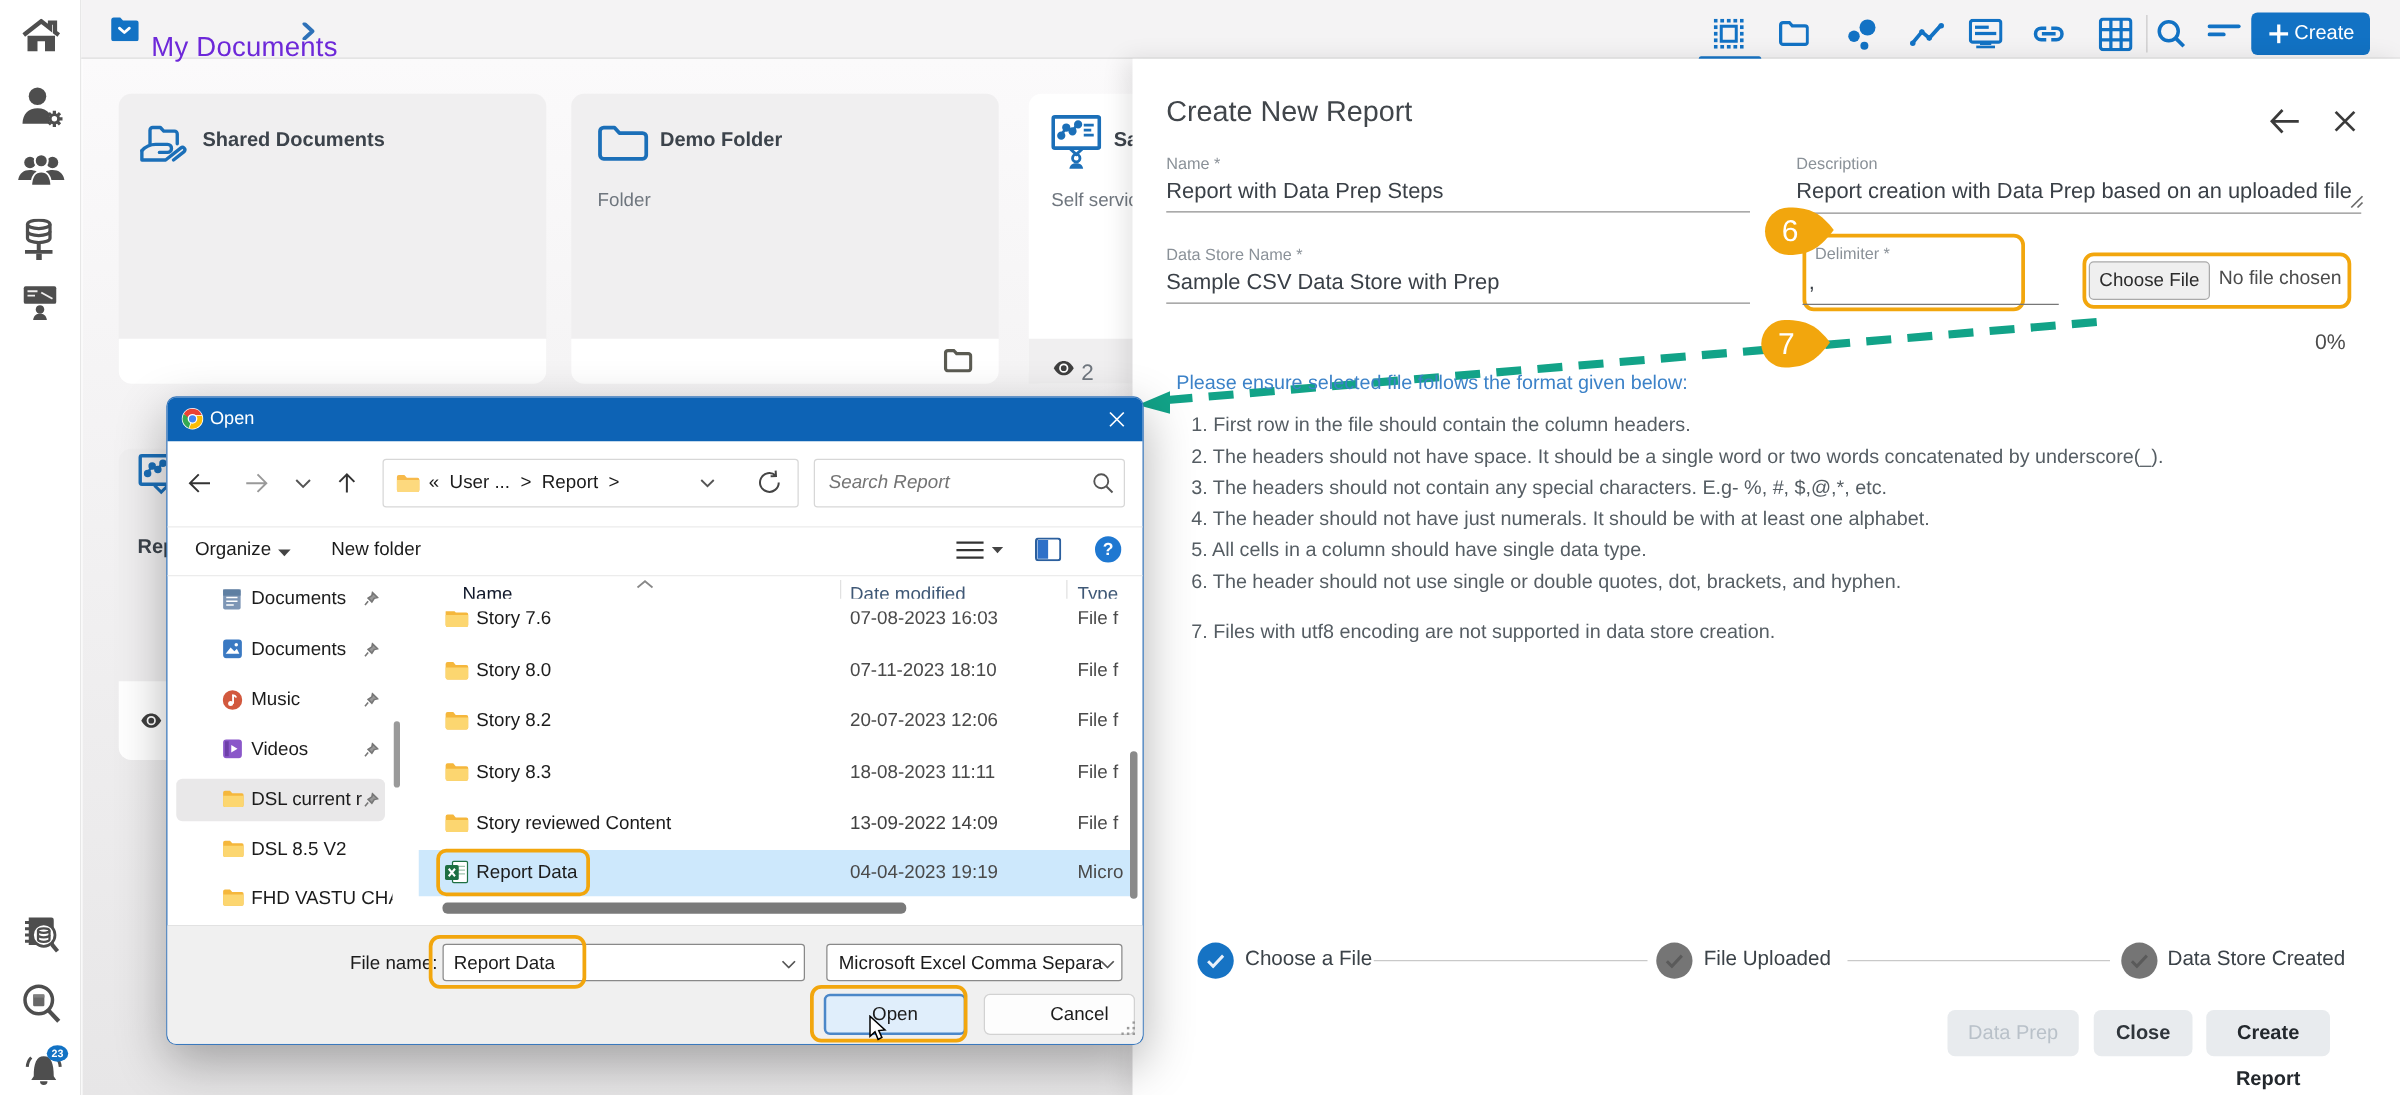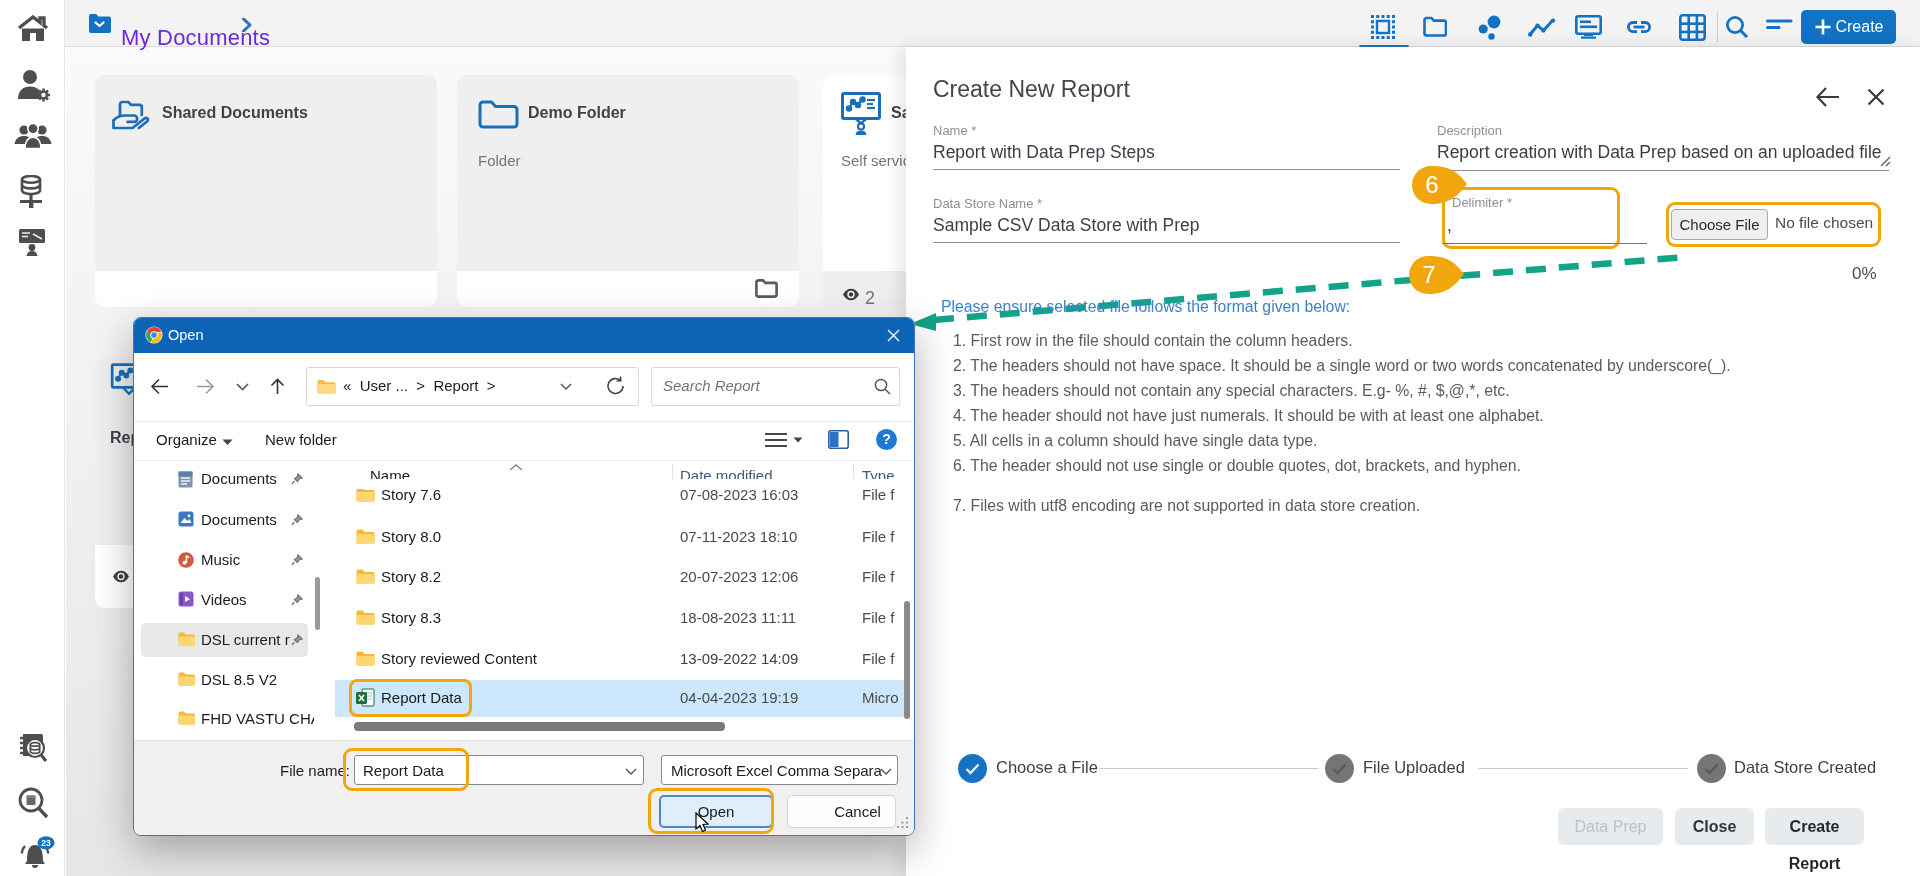--- a/index.html
+++ b/index.html
@@ -56,21 +56,21 @@
 #nav_line { left:0; top:103px; width:780px; height:1px; background:#ececec; }
 .dtext { position:absolute; font-size:15px; color:#1b1b1b; }
 .dgray { position:absolute; font-size:15px; color:#747474;font-style:italic; }
 .hdr { position:absolute; font-size:15px; color:#415a73; }
 #sel-side { left:7px; top:305px; width:167px; height:34px; background:#e9e8e9; border-radius:5px; }
 #sel-row { left:201px; top:362px; width:570px; height:37px; background:#cde8fc; }
 #botbar { left:0; top:422px; width:780px; height:95px; background:#f0f0f0; border-top:1px solid #e2e2e2; border-radius:0 0 7px 7px; }
 #fninput { left:220px; top:437px; width:290px; height:30px; background:#fff; border:1px solid #898989; border-radius:3px; }
 #ftype { left:527px; top:437px; width:237px; height:30px; background:#fff; border:1px solid #898989; border-radius:3px; }
 #openbtn { left:525px; top:477px; width:114px; height:33px; background:#e0eefb; border:2px solid #4b87c8; border-radius:5px; text-align:center; font-size:15px; color:#1b1b1b; line-height:29px; }
-#cancelbtn { left:653px; top:477px; width:109px; height:33px; background:#fdfdfd; border:1px solid #d2d2d2; border-radius:5px; text-align:center; font-size:15px; color:#1b1b1b; line-height:31px;padding-left:32px; }
+#cancelbtn { left:653px; top:477px; width:121px; height:33px; background:#fdfdfd; border:1px solid #d2d2d2; border-radius:5px; text-align:center; font-size:15px; color:#1b1b1b; line-height:31px;padding-left:32px; }
 .orect { position:absolute; border:3px solid #f2a60d; border-radius:9px; }
 .srow { position:absolute; font-size:15px; color:#1b1b1b; }
 </style>
 </head>
 <body>
 <div id="stage">
   <div id="content" class="abs">
     <div id="card1" class="card"></div>
     <div id="card1f" class="abs"></div>
     <div id="card2" class="card"></div>

